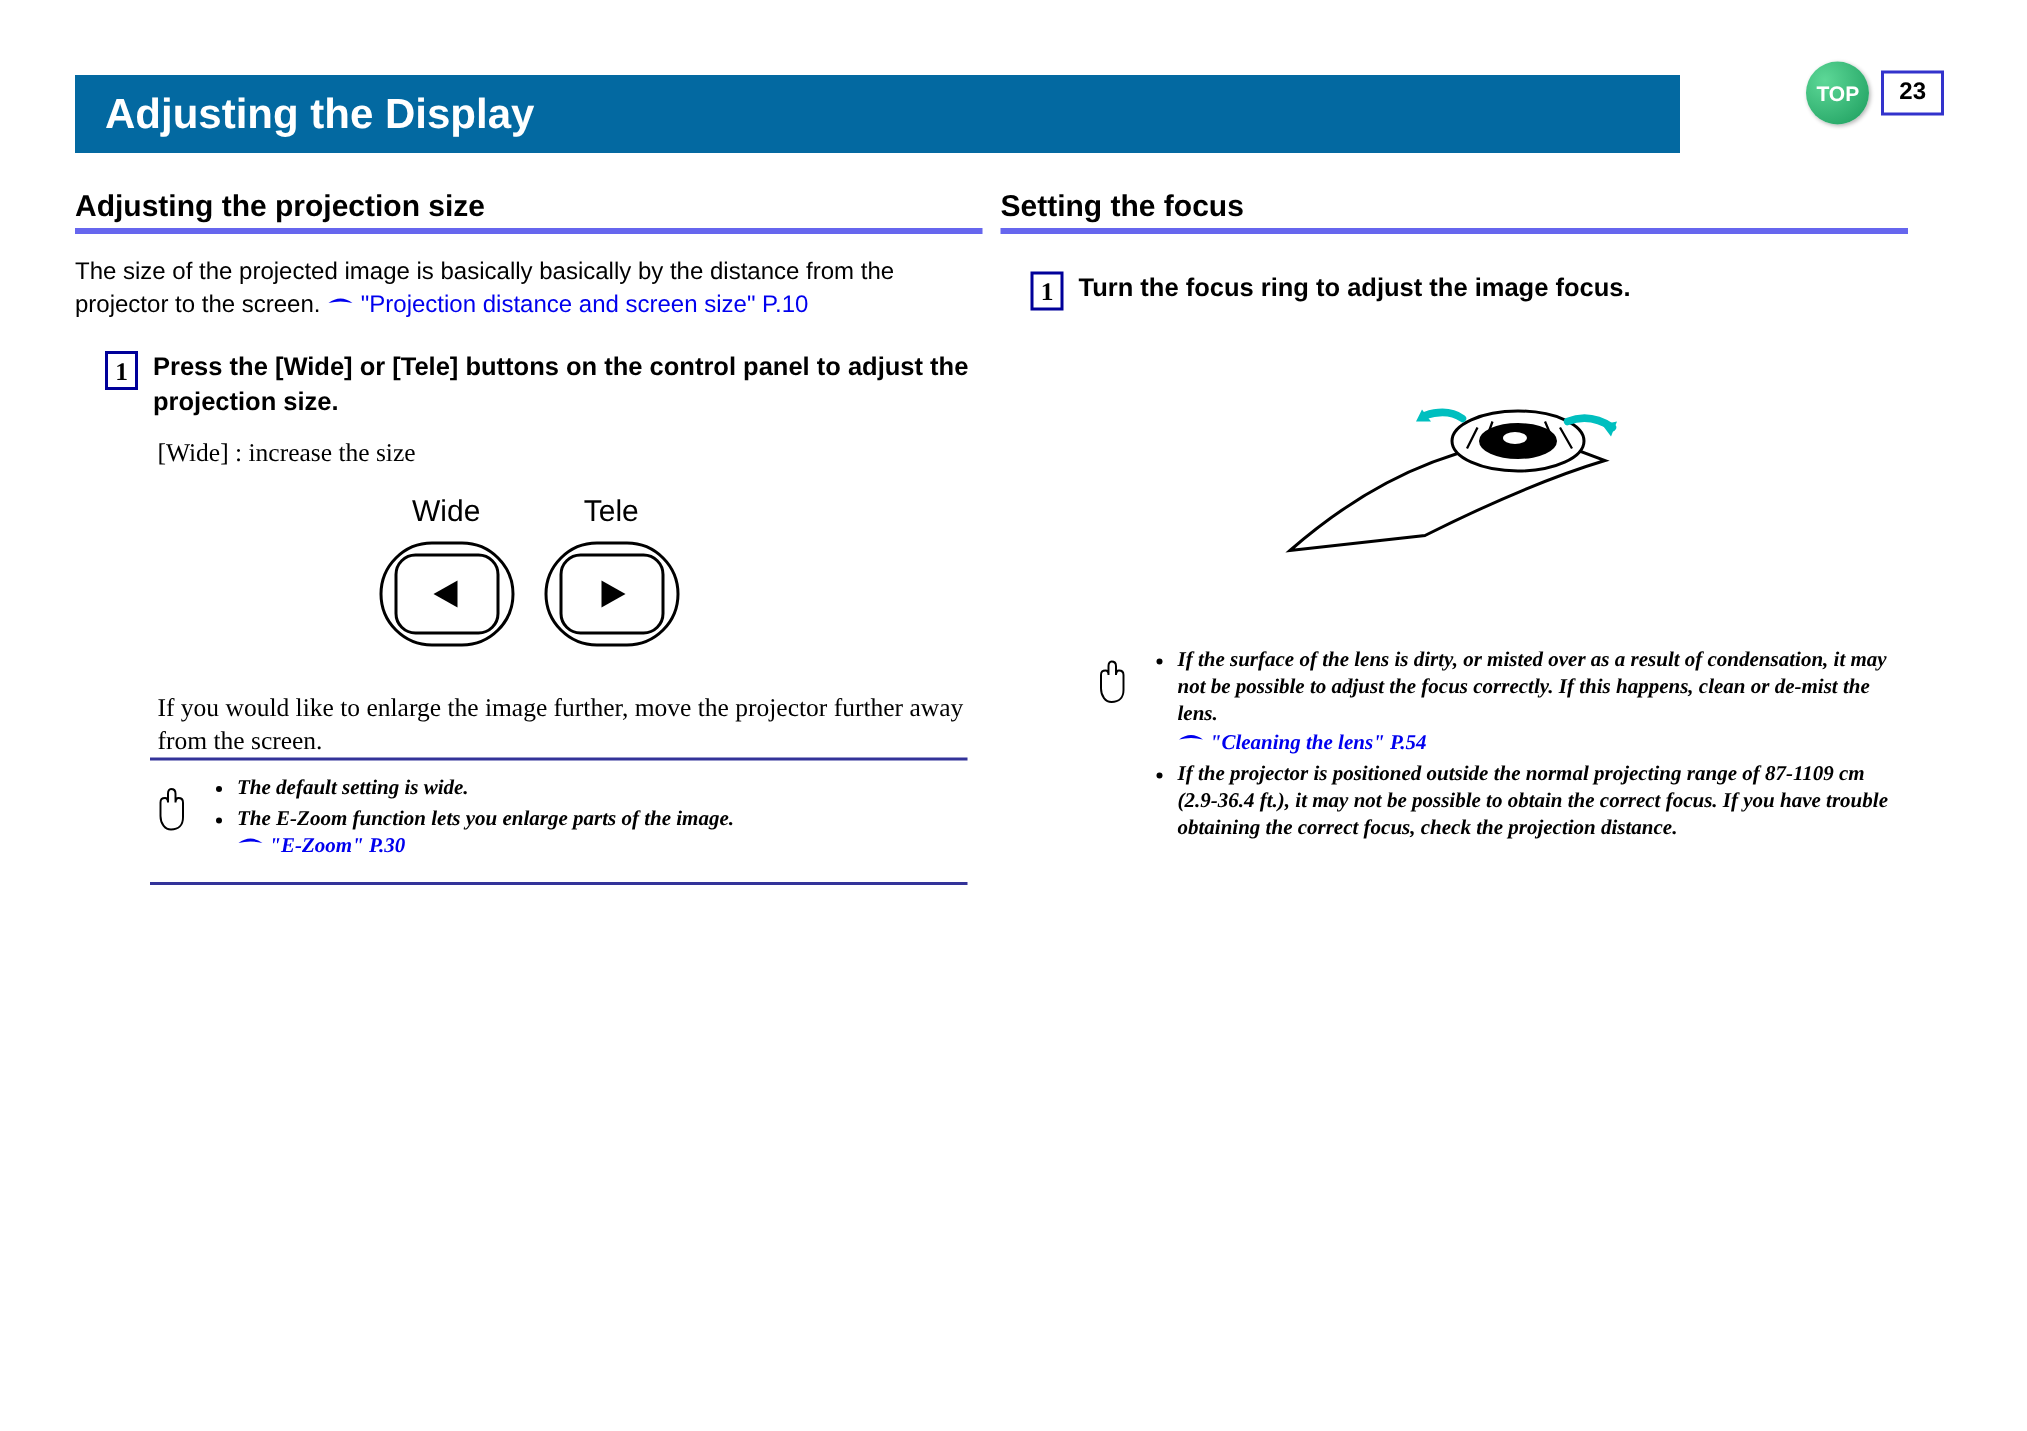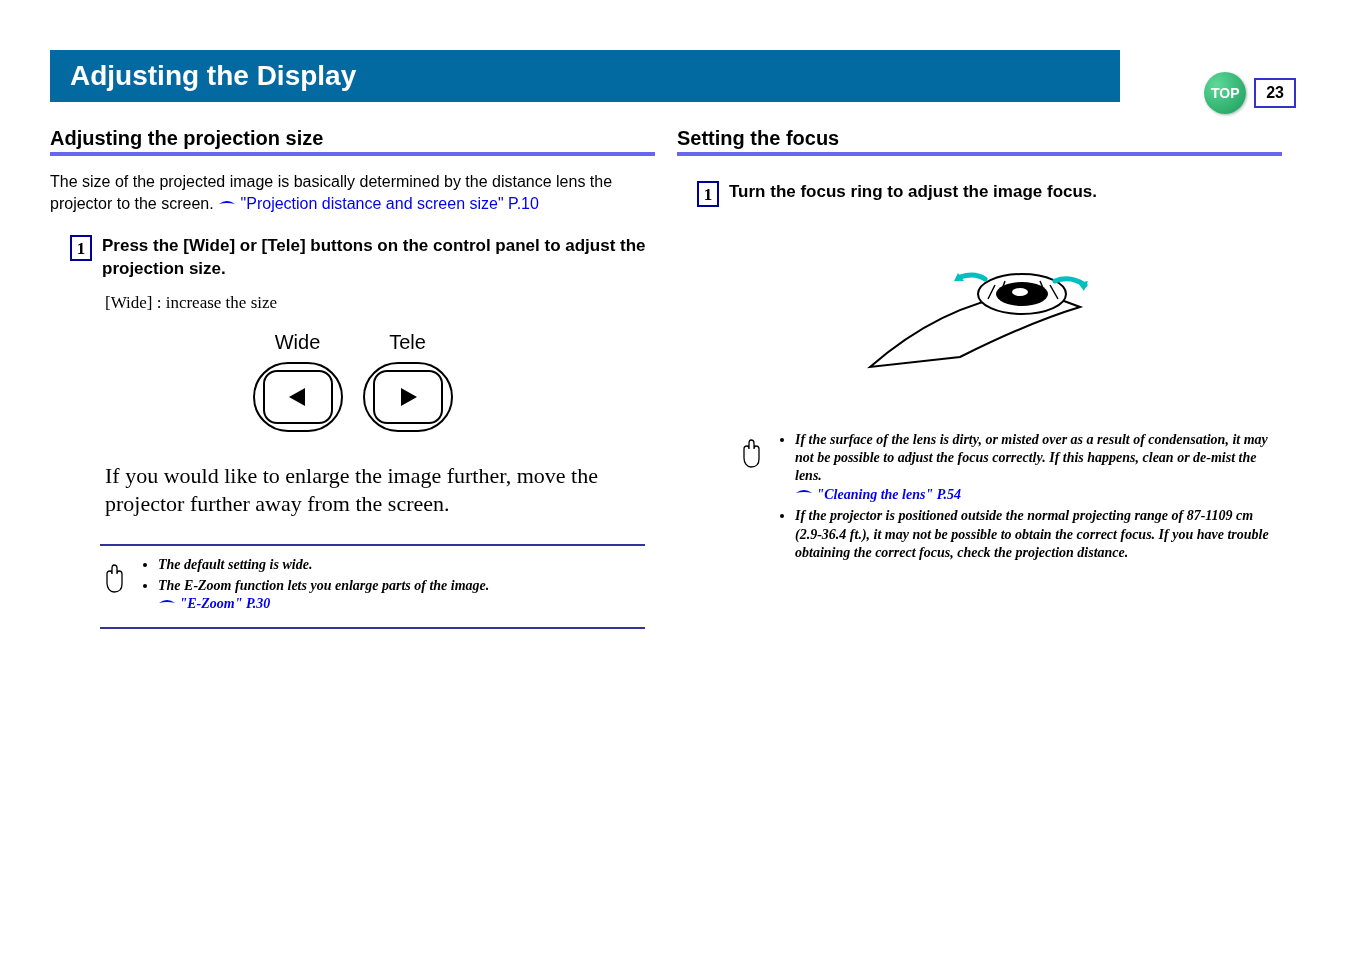--- a/index.html
+++ b/index.html
@@ -20,21 +20,21 @@
       color: #ffffff;
       font-size: 28px;
       font-weight: bold;
       padding: 10px 20px;
       margin-bottom: 25px;
       position: relative;
       width: 1070px;
     }
     .top-badge {
       position: absolute;
-      top: 72px;
+      top: 41px;
       right: 55px;
       display: flex;
       align-items: center;
       gap: 8px;
     }
     .top-circle {
       width: 42px;
       height: 42px;
       border-radius: 50%;
       background: radial-gradient(circle at 30% 30%, #5dd897, #1a9b5c);
@@ -47,21 +47,21 @@
       box-shadow: 1px 1px 3px rgba(0,0,0,0.3);
     }
     .page-number-box {
       border: 2px solid #3333cc;
       padding: 4px 10px;
       font-weight: bold;
       font-size: 16px;
     }
     .columns {
       display: flex;
-      gap: 22px;
+      gap: 12px;
     }
     .col {
       width: 605px;
     }
     .section-heading {
       font-size: 20px;
       font-weight: bold;
       margin-bottom: 2px;
     }
     .heading-underline {
@@ -142,23 +142,22 @@
       width: 90px;
       height: 70px;
       border: 2px solid #000;
       border-radius: 40px;
       display: flex;
       align-items: center;
       justify-content: center;
     }
     .followup {
       font-family: "Times New Roman", Times, serif;
-      font-size: 22px;
+      font-size: 17px;
       padding-left: 55px;
-      margin-bottom: 25px;
       line-height: 1.3;
     }
     .tip-box {
       margin-left: 50px;
       margin-right: 10px;
       border-top: 2px solid #333399;
       border-bottom: 2px solid #333399;
       padding: 10px 0;
       display: flex;
       gap: 12px;
@@ -208,21 +207,21 @@
   <div class="page-number-box">23</div>
 </div>
 
 <div class="columns">
 
   <div class="col">
     <div class="section-heading">Adjusting the projection size</div>
     <div class="heading-underline"></div>
 
     <p class="intro-text">
-      <span>The size of the projected image is basically determined by the distance lens the projector to the screen. </span>
+      <span>The size of the projected image is basically basically by the distance from the projector to the screen. </span>
       <span class="ptr-icon">
         <svg width="18" height="12" viewBox="0 0 18 12">
             <path d="M1 6 Q9 0 17 6 Q9 4 1 6 Z" fill="#0000ee"></path>
           </svg>
       </span>
       <span class="link">"Projection distance and screen size" P.10</span>
     </p>
 
     <div class="procedure">
       <div class="step-box">1</div>

